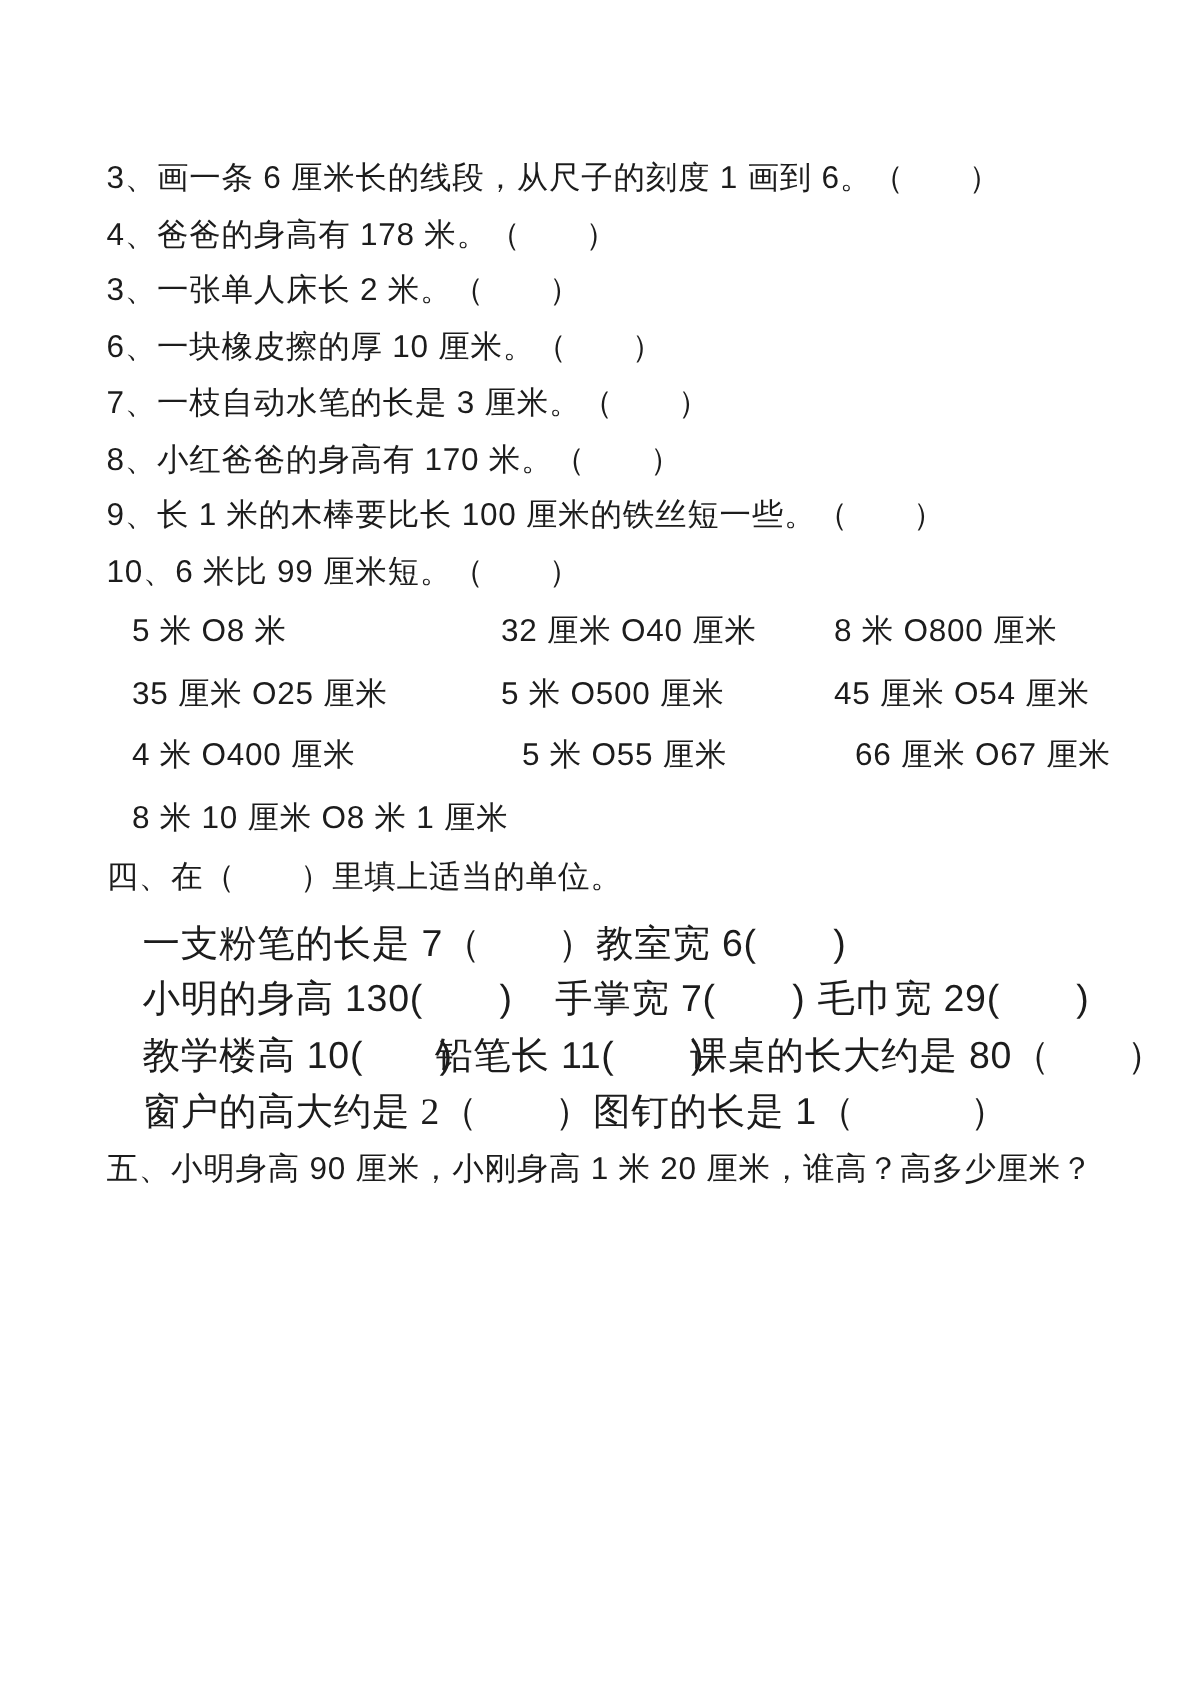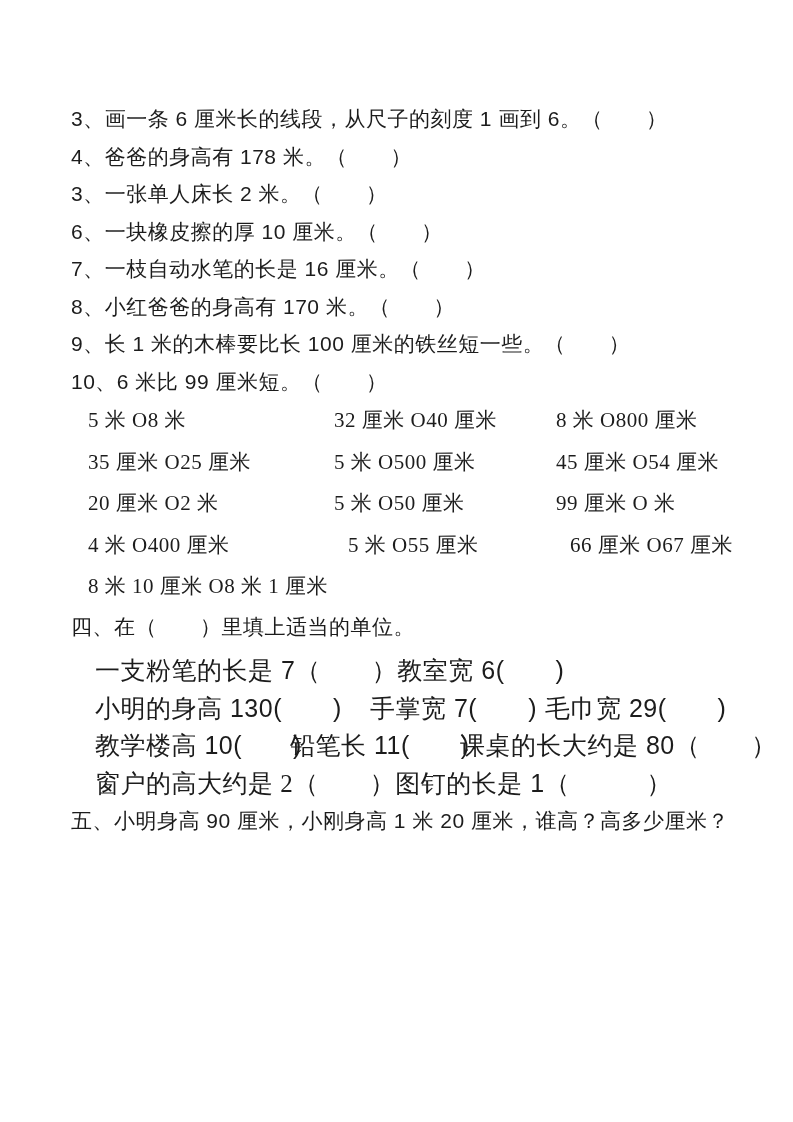--- a/index.html
+++ b/index.html
@@ -22,21 +22,20 @@
     letter-spacing:0.5px;
   }
   
   .cmp-row{
     display:flex;
     padding-left:17px;
     font-size:21px;
     line-height:41.5px;
     white-space:pre;
     letter-spacing:0.5px;
-    font-family:Liberation Serif, serif;
   }
   .cmp-row .k1{min-width:210px;}
   .cmp-row .k2{min-width:222px;margin-left:36px;}
   .cmp-row .idt{padding-left:14px;}
   
   .units{margin-top:7px;}
   .u-row{
     display:flex;
     padding-left:24px;
     font-size:25px;
@@ -54,40 +53,35 @@
 </head>
 <body>
 
 <div class="page">
   <div class="content">
 
     <div class="line">3、画一条 6 厘米长的线段，从尺子的刻度 1 画到 6。（　　）</div>
     <div class="line">4、爸爸的身高有 178 米。（　　）</div>
     <div class="line">3、一张单人床长 2 米。（　　）</div>
     <div class="line">6、一块橡皮擦的厚 10 厘米。（　　）</div>
-    <div class="line">7、一枝自动水笔的长是 16 厘米。（　　）</div>
+    <div class="line">7、一枝自动水笔的长是 3 厘米。（　　）</div>
     <div class="line">8、小红爸爸的身高有 170 米。（　　）</div>
     <div class="line">9、长 1 米的木棒要比长 100 厘米的铁丝短一些。（　　）</div>
     <div class="line">10、6 米比 99 厘米短。（　　）</div>
 
 
     <div class="cmp-row">
       <span class="k1">5 米 O8 米</span>
       <span class="k2">32 厘米 O40 厘米</span>
       <span class="k3">8 米 O800 厘米</span>
     </div>
     <div class="cmp-row">
       <span class="k1">35 厘米 O25 厘米</span>
       <span class="k2">5 米 O500 厘米</span>
       <span class="k3">45 厘米 O54 厘米</span>
-    </div>
-    <div class="cmp-row">
-      <span class="k1">20 厘米 O2 米</span>
-      <span class="k2">5 米 O50 厘米</span>
-      <span class="k3">99 厘米 O 米</span>
     </div>
     <div class="cmp-row">
       <span class="k1">4 米 O400 厘米</span>
       <span class="k2 idt">5 米 O55 厘米</span>
       <span class="k3">66 厘米 O67 厘米</span>
     </div>
     <div class="cmp-row">
       <span>8 米 10 厘米 O8 米 1 厘米</span>
     </div>
 

